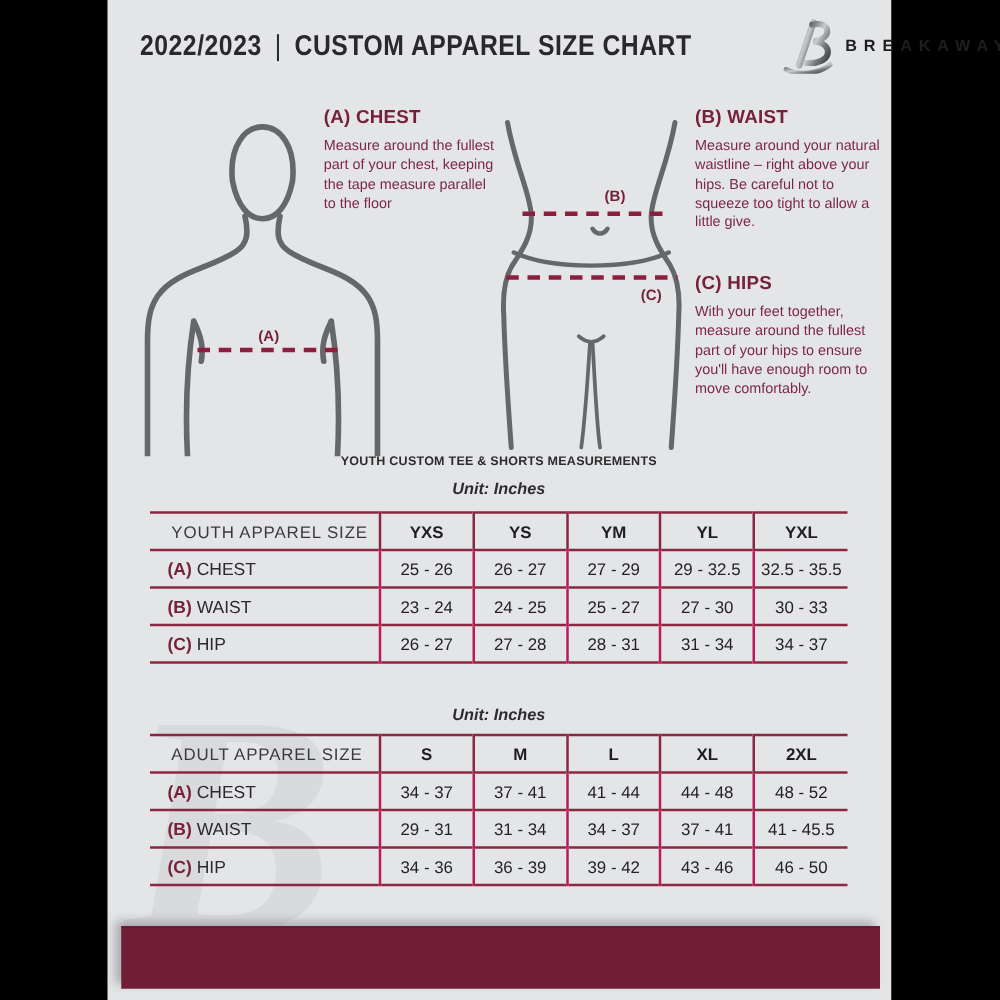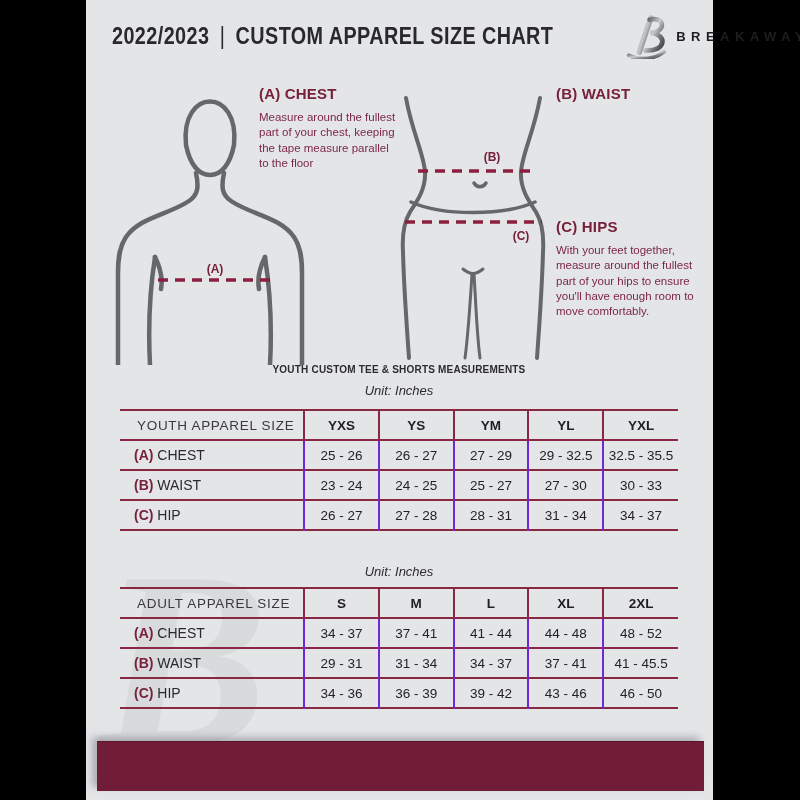--- a/index.html
+++ b/index.html
@@ -23,29 +23,29 @@
   
   .fig { position:absolute; z-index:1; }
   .ins-head { font-size:15px; font-weight:700; color:#76203c; letter-spacing:.2px; margin-bottom:8px; }
   .ins-body { font-size:11.5px; font-weight:500; color:#7c2746; line-height:1.33; }
   .ins { position:absolute; z-index:1; }
 
   
   .sec-title { position:absolute; left:34px; width:558px; text-align:center; z-index:1;
     font-size:10px; font-weight:700; color:#2c2c2e; letter-spacing:.2px; }
   .sec-unit { position:absolute; left:34px; width:558px; text-align:center; z-index:1;
-    font-size:13px; font-style:italic; font-weight:400; color:#2c2c2e; }
+    font-size:13px; font-style:italic; font-weight:700; color:#2c2c2e; }
   table.size { position:absolute; left:34px; width:558px; border-collapse:collapse;
     table-layout:fixed; z-index:1; background:transparent; }
   table.size col.lab { width:184px; }
   table.size tr { border-bottom:2px solid #8a2742; }
   table.size tr.head { border-top:2px solid #8a2742; }
   table.size th, table.size td { height:30px; font-size:13.5px; color:#232325;
     text-align:center; vertical-align:middle; font-weight:400; }
-  table.size td.val { border-left:2px solid #6d28d9; }
+  table.size td.val { border-left:2px solid #be185d; }
   table.size th.colh { border-left:2px solid #8a2742; font-weight:700; color:#1f1f21; }
   table.size th.labh { text-align:left; padding-left:17px; font-weight:400;
     font-size:13.5px; letter-spacing:.7px; color:#3a3a3c; }
   table.size td.rowlab { text-align:left; padding-left:14px; font-size:14px; color:#2a2a2c; }
   .pfx { color:#76203c; font-weight:700; }
 
   
   .footer-bar { position:absolute; left:11px; top:741px; width:607px; height:50px;
     background:#721d37; z-index:3; box-shadow:-5px -4px 7px rgba(130,130,136,.55); border-top:1px solid #5c142a; }
 </style>
@@ -111,20 +111,21 @@
         <path d="M94 184 C 96 216 97 246 100 268" stroke-width="3"></path>
       </g>
       <path d="M38 81 L 150 81" stroke="#8c1f3e" stroke-width="3.5" stroke-dasharray="10 7" fill="none"></path>
       <text x="112" y="71" text-anchor="middle" font-size="12" font-weight="bold" fill="#76203c">(B)</text>
       <path d="M25 132 L 162 132" stroke="#8c1f3e" stroke-width="3.5" stroke-dasharray="10 7" fill="none"></path>
       <text x="141" y="150" text-anchor="middle" font-size="12" font-weight="bold" fill="#76203c">(C)</text>
     </svg>
 
     <div class="ins" style="left:470px; top:85px; width:153px;">
       <div class="ins-head">(B) WAIST</div>
+      <div class="ins-body">Measure around your natural waistline – right above your hips. Be careful not to squeeze too tight to allow a little give.</div>
     </div>
 
     <div class="ins" style="left:470px; top:218px; width:155px;">
       <div class="ins-head">(C) HIPS</div>
       <div class="ins-body">With your feet together, measure around the fullest part of your hips to ensure you'll have enough room to move comfortably.</div>
     </div>
 
     <div class="sec-title" style="top:364px;">YOUTH CUSTOM TEE &amp; SHORTS MEASUREMENTS</div>
     <div class="sec-unit" style="top:383px;">Unit: Inches</div>
     <table class="size" style="top:409px;">

